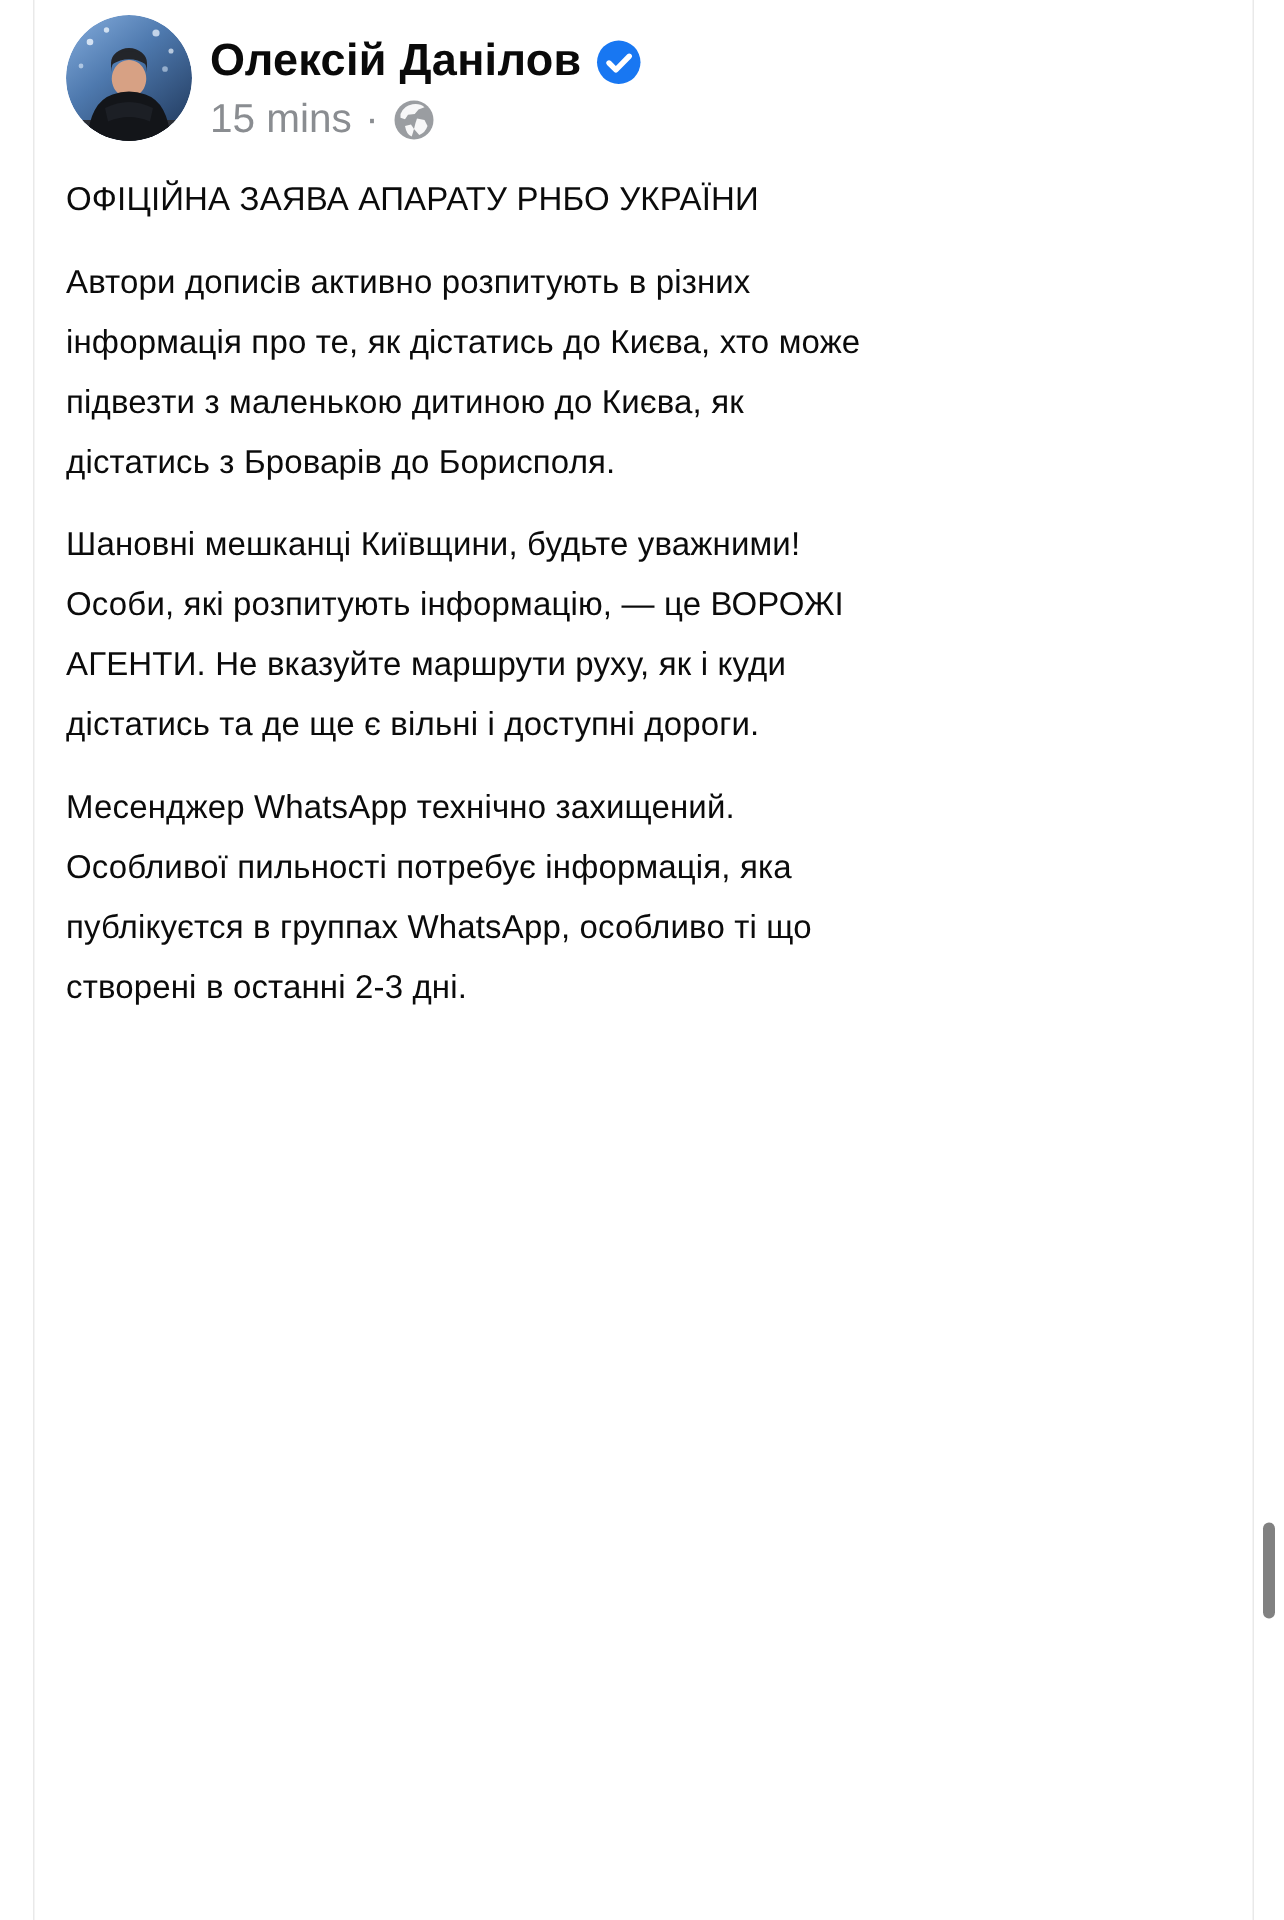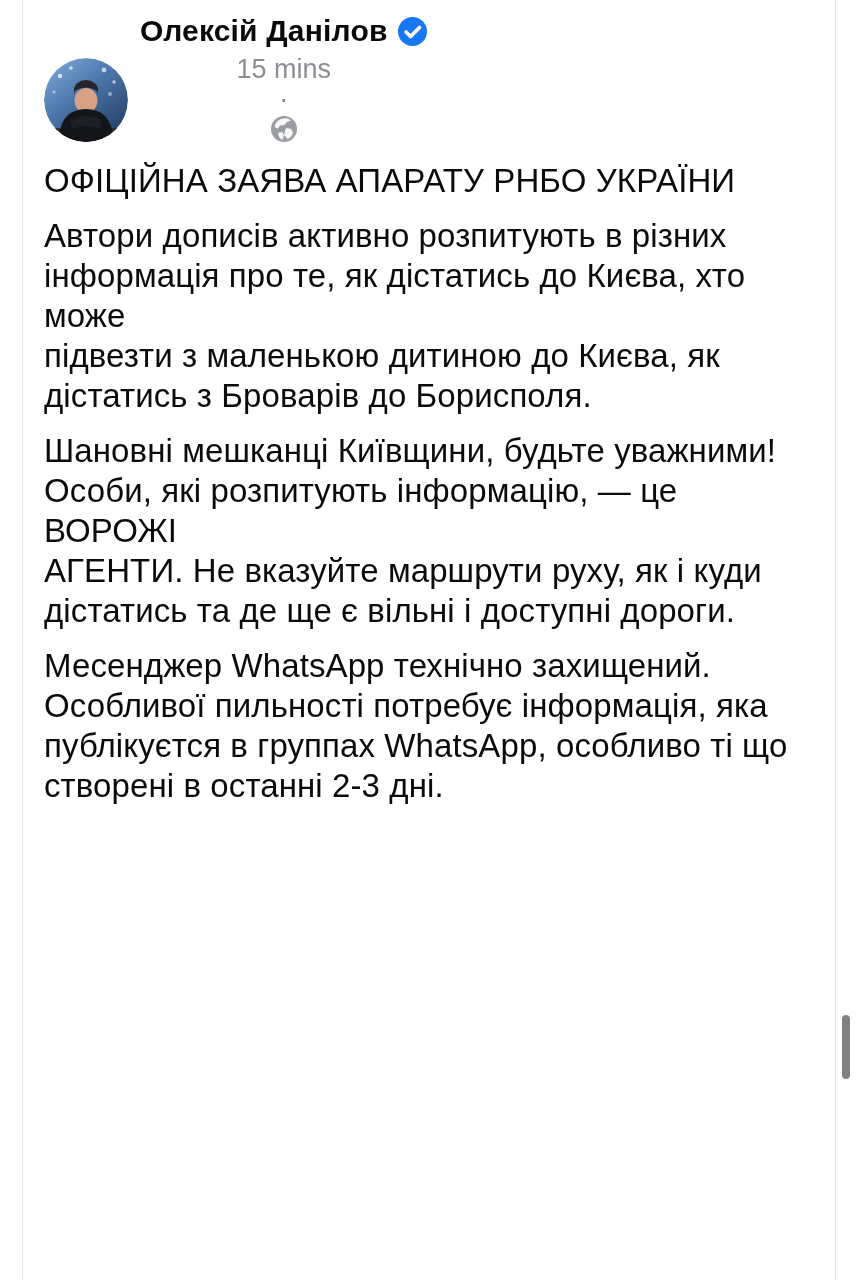--- a/index.html
+++ b/index.html
@@ -27,29 +27,29 @@
   .avatar svg { display: block; }
   .header-text { margin-left: 12px; padding-top: 4px; }
   .name-row { display: flex; align-items: center; }
   .author {
     font-size: 30px; font-weight: 700; color: #0a0a0a;
     letter-spacing: 0.2px; line-height: 34px; cursor: pointer;
   }
   .badge { margin-left: 9px; display: inline-flex; }
   .meta-row {
     display: flex; align-items: center;
-    margin-top: 6px; color: #8a8d91; font-size: 27px; line-height: 30px; flex-direction: column;
+    margin-top: 6px; color: #8a8d91; font-size: 27px; line-height: 30px;
   }
   .meta-row .dot { margin: 0 9px; }
   .globe { display: inline-flex; position: relative; top: 1px; }
 
   .body-text { margin-top: 19px; }
   .body-text p {
     margin: 0 0 15px 0;
-    font-size: 33px;
+    font-size: 22px;
     line-height: 40px;
     color: #0b0b0b;
     white-space: pre-line;
     letter-spacing: 0.1px;
   }
 
   .scroll-thumb {
     position: absolute;
     left: 842px; top: 1015px;
     width: 8px; height: 64px;

